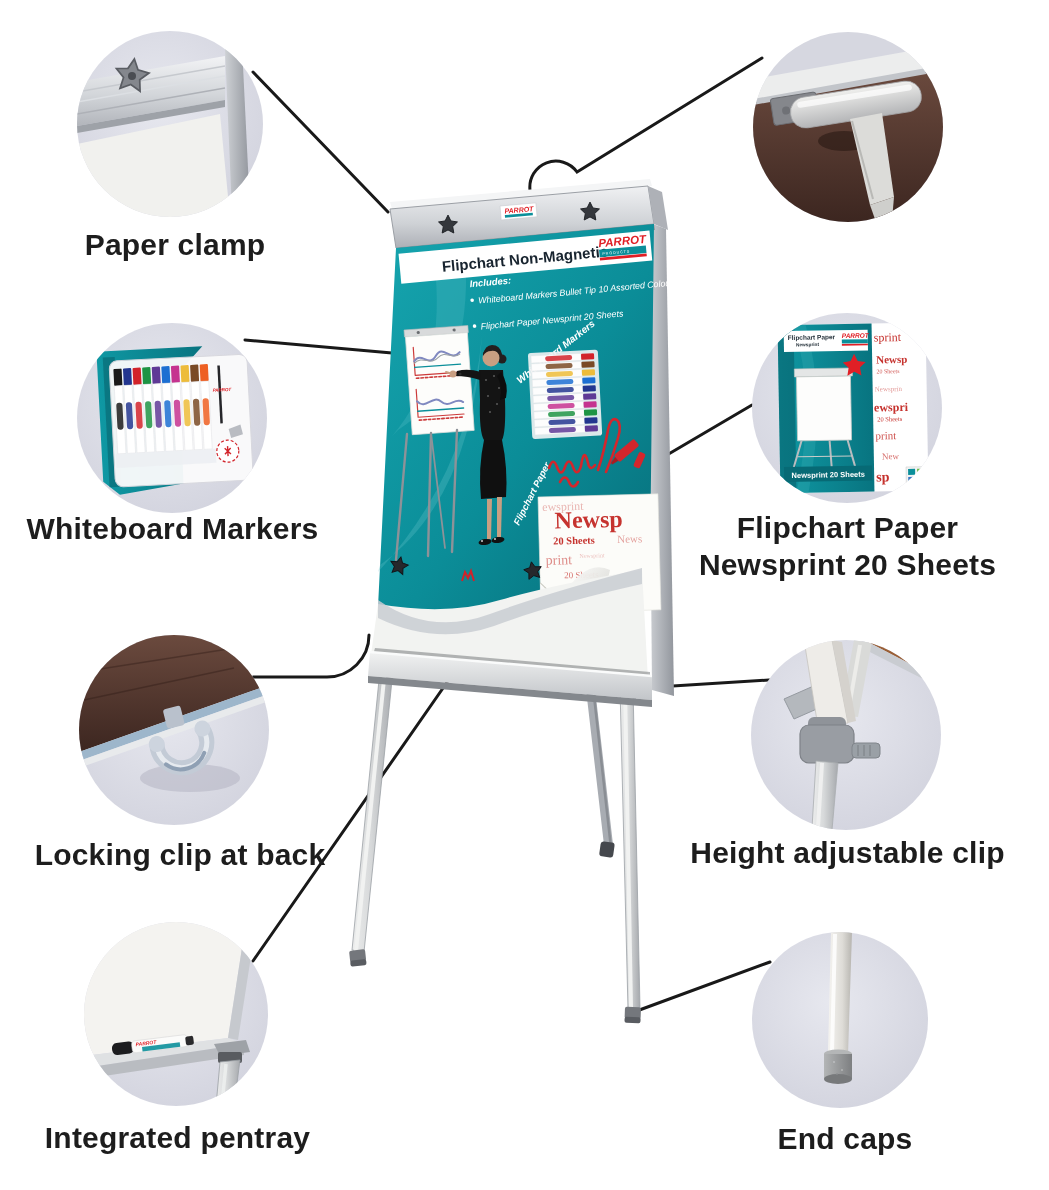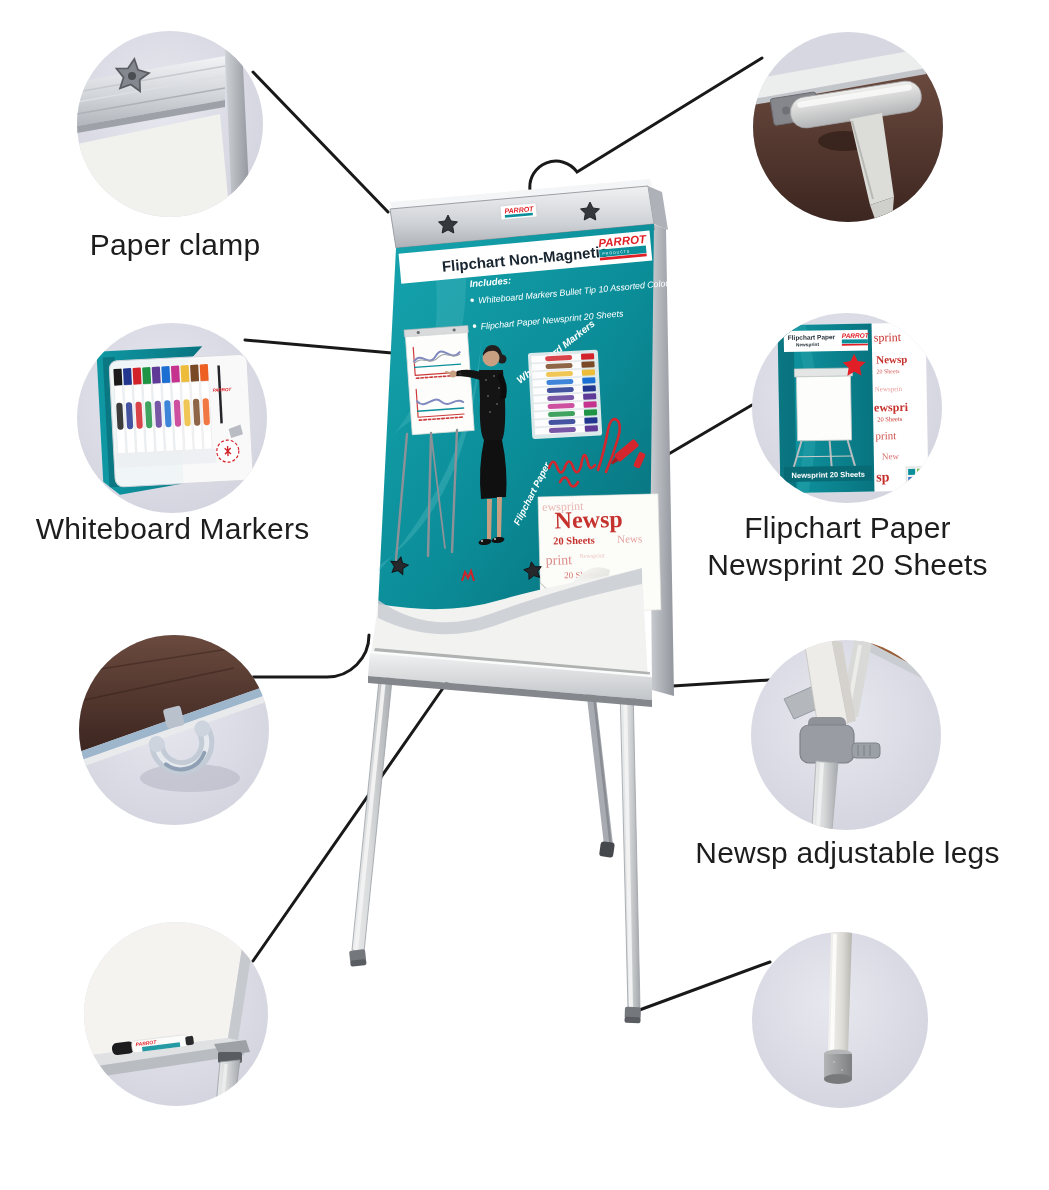--- a/index.html
+++ b/index.html
@@ -1,20 +1,20 @@
 <!DOCTYPE html>
 <html style="--teal: #0b8f9a; --teal_dark: #076d79; --brand_red: #e01f26; --news_red: #c6332f; --label_text: #1d1d1d; --line: #191919; --mc0: #1a1a1a; --mc1: #23368f; --mc2: #d2232a; --mc3: #1e9444; --mc4: #5f3a96; --mc5: #1c6fd2; --mc6: #c5338f; --mc7: #edbc3a; --mc8: #7a4a26; --mc9: #ee5f22;"><head>
 <meta charset="utf-8">
 <style>
   html,body{margin:0;padding:0;background:#ffffff;}
   #canvas{position:relative;width:1049px;height:1190px;background:#fff;overflow:hidden;
           font-family:"Liberation Sans", sans-serif;}
   svg{position:absolute;left:0;top:0;}
   .label{position:absolute;text-align:center;font-size:30px;line-height:36px;
-         color:var(--label_text,#1d1d1d);letter-spacing:.2px;}
+         color:var(--label_text,#1d1d1d);letter-spacing:.2px;font-weight:bold;}
   .label.lh43 div{line-height:43px;}
   .label.lh37 div{line-height:37px;}
   text{font-family:"Liberation Sans", sans-serif;}
   .serif{font-family:"Liberation Serif", serif;}
 </style>
 </head>
 <body>
 
 <div id="canvas">
 
@@ -564,17 +564,26 @@
 <div class="label" style="left:25px;top:227px;width:300px;">
   <div>Paper clamp</div>
 </div>
 <div class="label lh43" style="left:10px;top:507px;width:325px;">
   <div>Whiteboard Markers</div>
 </div>
 <div class="label lh37" style="left:665px;top:509px;width:365px;">
   <div>Flipchart Paper</div>
   <div>Newsprint 20 Sheets</div>
 </div>
+<div class="label" style="left:15px;top:837px;width:330px;">
+  <div>Locking clip at back</div>
+</div>
 <div class="label" style="left:655px;top:835px;width:385px;">
-  <div>Newsp adjustable legs</div>
+  <div>Height adjustable clip</div>
+</div>
+<div class="label" style="left:15px;top:1120px;width:325px;">
+  <div>Integrated pentray</div>
+</div>
+<div class="label" style="left:690px;top:1121px;width:310px;">
+  <div>End caps</div>
 </div>
 
 </div>
 
 </body></html>

